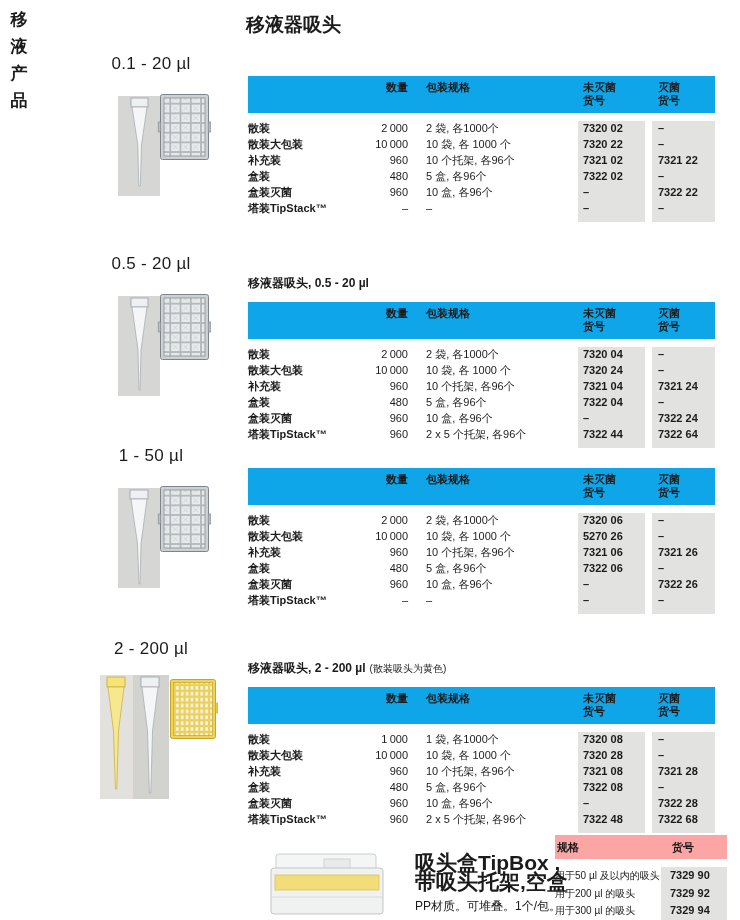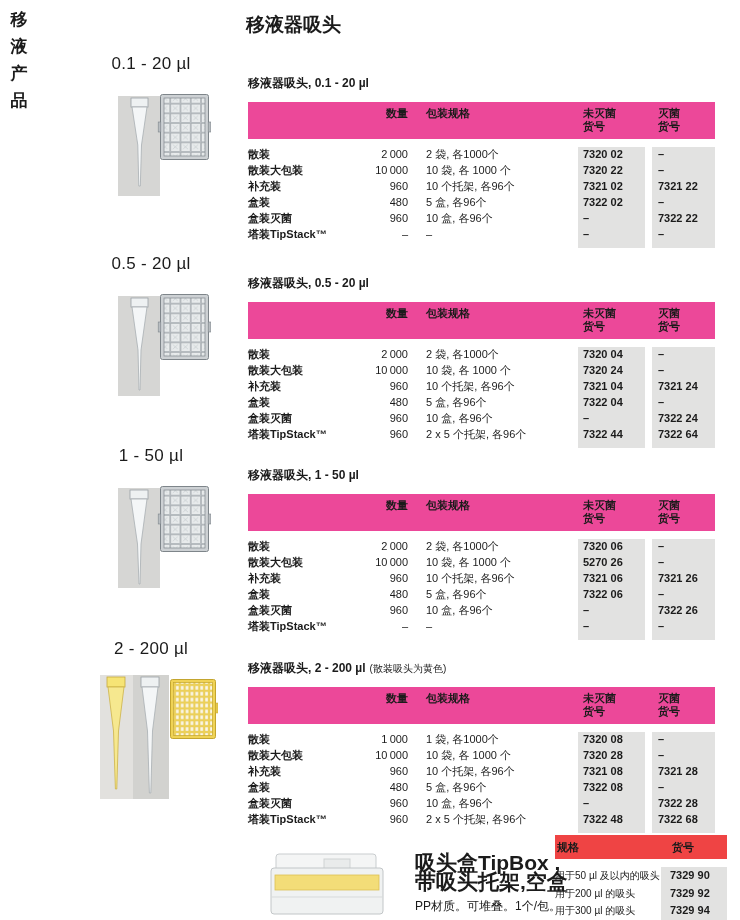--- a/index.html
+++ b/index.html
@@ -13,41 +13,41 @@
   .page-title{position:absolute;left:246px;top:12px;font-size:19px;font-weight:bold;}
   
   .sec{position:absolute;left:0;width:740px;}
   .vol{position:absolute;left:93px;top:2px;width:116px;text-align:center;font-size:17px;font-weight:normal;letter-spacing:.3px;white-space:nowrap;}
   .imgwrap{position:absolute;left:116px;top:38px;}
   .imgwrap.wide{left:100px;top:34px;}
   .tablewrap{position:absolute;left:248px;top:24px;width:467px;}
   .ttitle{font-size:12px;font-weight:bold;line-height:14px;margin-bottom:11px;white-space:nowrap;}
   .tnote{font-weight:normal;font-size:10px;margin-left:4px;}
   .thead,.trow{display:grid;grid-template-columns:92px 76px 162px 74px 63px;}
-  .thead{background:#ec4899;height:37px;box-sizing:border-box;padding-top:5px;font-size:11px;font-weight:bold;line-height:13px;}
+  .thead{background:#0ea5e9;height:37px;box-sizing:border-box;padding-top:5px;font-size:11px;font-weight:bold;line-height:13px;}
   .pre{white-space:pre-line;}
   .tbody{position:relative;padding:8px 0 6px;font-size:11px;}
   .band{position:absolute;top:8px;bottom:0;background:#e2e2e1;}
   .b1{left:330px;width:67px;}
   .b2{left:404px;width:63px;}
   .trow{line-height:15.9px;position:relative;}
   .c2{text-align:right;padding-right:8px;}
   .c3{padding-left:10px;}
   .c4{padding-left:5px;}
   .c5{padding-left:6px;}
   .lab{font-weight:bold;white-space:nowrap;}
   .cat{font-weight:bold;}
   
   .bottom{position:absolute;left:0;top:835px;width:740px;height:85px;}
   .tipbox-img{position:absolute;left:266px;top:16px;}
   .tbx-text{position:absolute;left:415px;top:18px;width:140px;}
   .tbx-title{font-size:21px;font-weight:bold;line-height:19px;white-space:nowrap;}
   .tbx-desc{font-size:12px;margin-top:7px;white-space:nowrap;}
   .specwrap{position:absolute;left:555px;top:0;width:172px;}
-  .spec-head{display:grid;grid-template-columns:108px 64px;background:#ef4444;height:24px;box-sizing:border-box;padding:5px 0 0 2px;font-size:11px;font-weight:bold;}
+  .spec-head{display:grid;grid-template-columns:108px 64px;background:#fca5a5;height:24px;box-sizing:border-box;padding:5px 0 0 2px;font-size:11px;font-weight:bold;}
   .spec-body{position:relative;padding-top:8px;}
   .sband{position:absolute;left:106px;width:66px;top:8px;bottom:-25px;background:#e2e2e1;}
   .srow{display:grid;grid-template-columns:108px 64px;line-height:17.5px;font-size:11px;position:relative;}
   .ss{font-size:10px;white-space:nowrap;}
   .sc{font-weight:bold;padding-left:7px;}
 </style>
 </head>
 <body>
 
 <div class="page">
@@ -78,21 +78,20 @@
         </g>
         <g transform="translate(44,4)">
           <rect x="0.5" y="0.5" width="48" height="65" rx="2" fill="#cdd1d4" stroke="#7e858a"></rect>
           <rect x="-1.8" y="28" width="2.6" height="10" fill="#b9bec2" stroke="#7e858a" stroke-width="0.6"></rect>
           <rect x="48.2" y="28" width="2.6" height="10" fill="#b9bec2" stroke="#7e858a" stroke-width="0.6"></rect>
           <rect x="4" y="4" width="41" height="58" fill="url(#cellsA)" stroke="#8b9197" stroke-width="0.8"></rect>
         </g>
       </svg>
     </div>
     <div class="tablewrap">
-      <div class="ttitle"><span>移液器吸头, 0.1 - 20 µl</span><span class="tnote"></span></div>
       <div class="thead">
         <span class="c1"></span>
         <span class="c2">数量</span>
         <span class="c3">包装规格</span>
         <span class="c4 pre">未灭菌
 货号</span>
         <span class="c5 pre">灭菌
 货号</span>
       </div>
       <div class="tbody">
@@ -256,21 +255,20 @@
         </g>
         <g transform="translate(44,4)">
           <rect x="0.5" y="0.5" width="48" height="65" rx="2" fill="#cdd1d4" stroke="#7e858a"></rect>
           <rect x="-1.8" y="28" width="2.6" height="10" fill="#b9bec2" stroke="#7e858a" stroke-width="0.6"></rect>
           <rect x="48.2" y="28" width="2.6" height="10" fill="#b9bec2" stroke="#7e858a" stroke-width="0.6"></rect>
           <rect x="4" y="4" width="41" height="58" fill="url(#cellsC)" stroke="#8b9197" stroke-width="0.8"></rect>
         </g>
       </svg>
     </div>
     <div class="tablewrap">
-      <div class="ttitle"><span>移液器吸头, 1 - 50 µl</span><span class="tnote"></span></div>
       <div class="thead">
         <span class="c1"></span>
         <span class="c2">数量</span>
         <span class="c3">包装规格</span>
         <span class="c4 pre">未灭菌
 货号</span>
         <span class="c5 pre">灭菌
 货号</span>
       </div>
       <div class="tbody">

